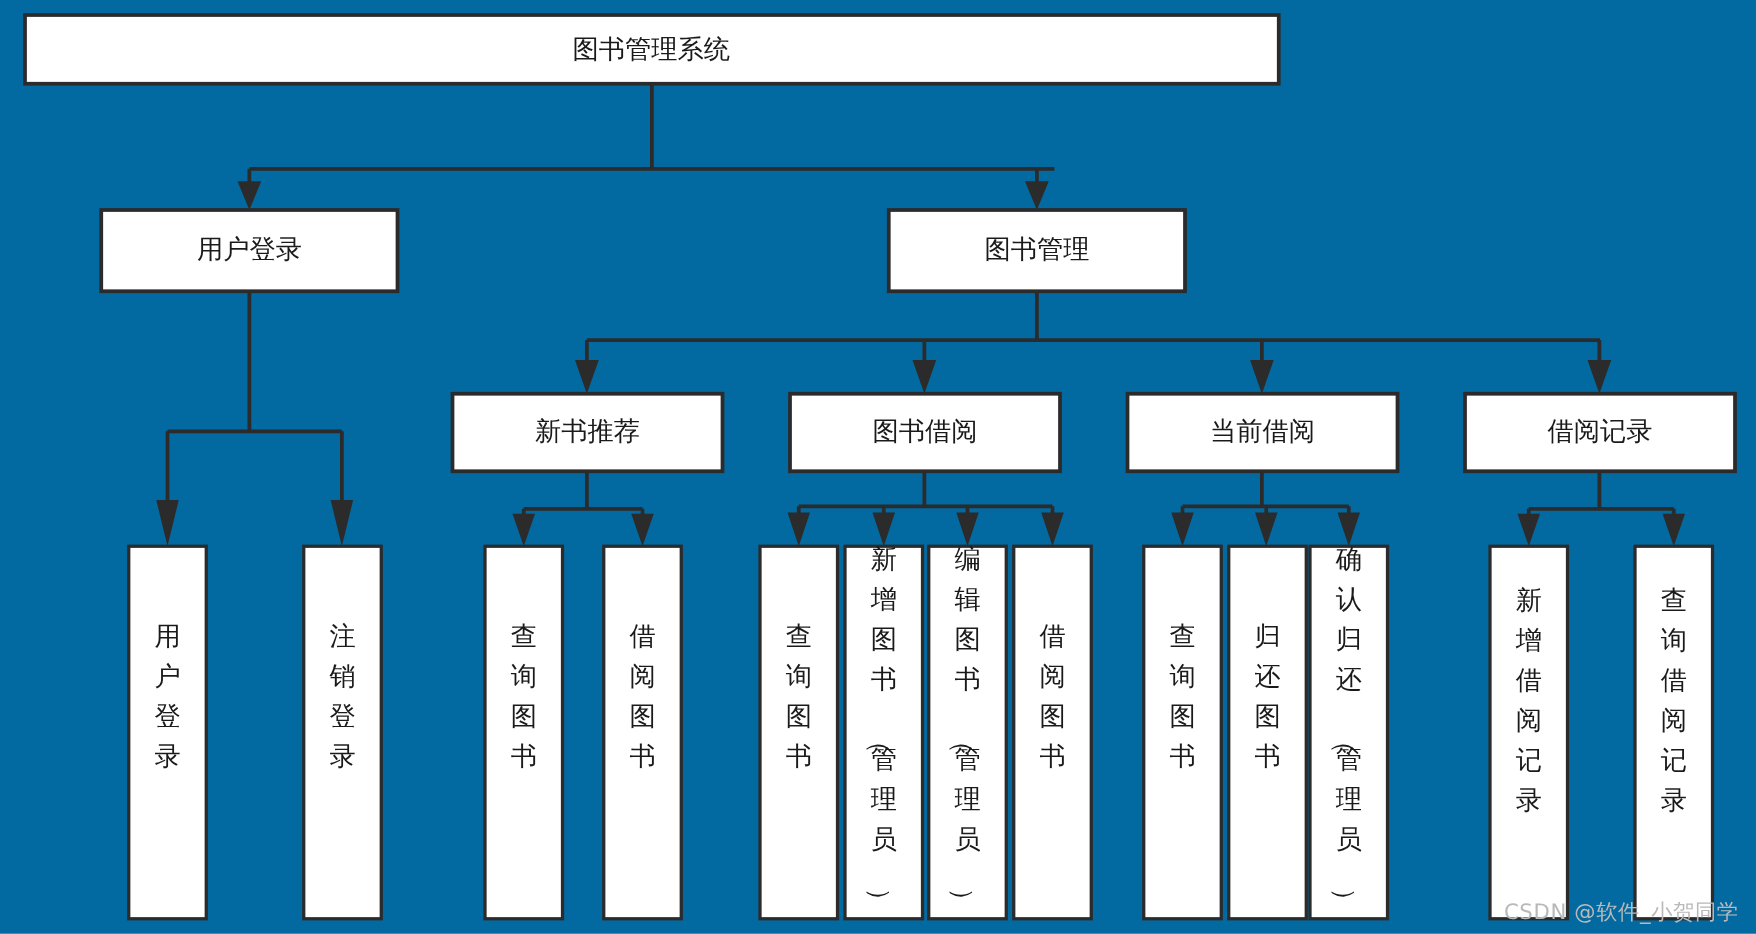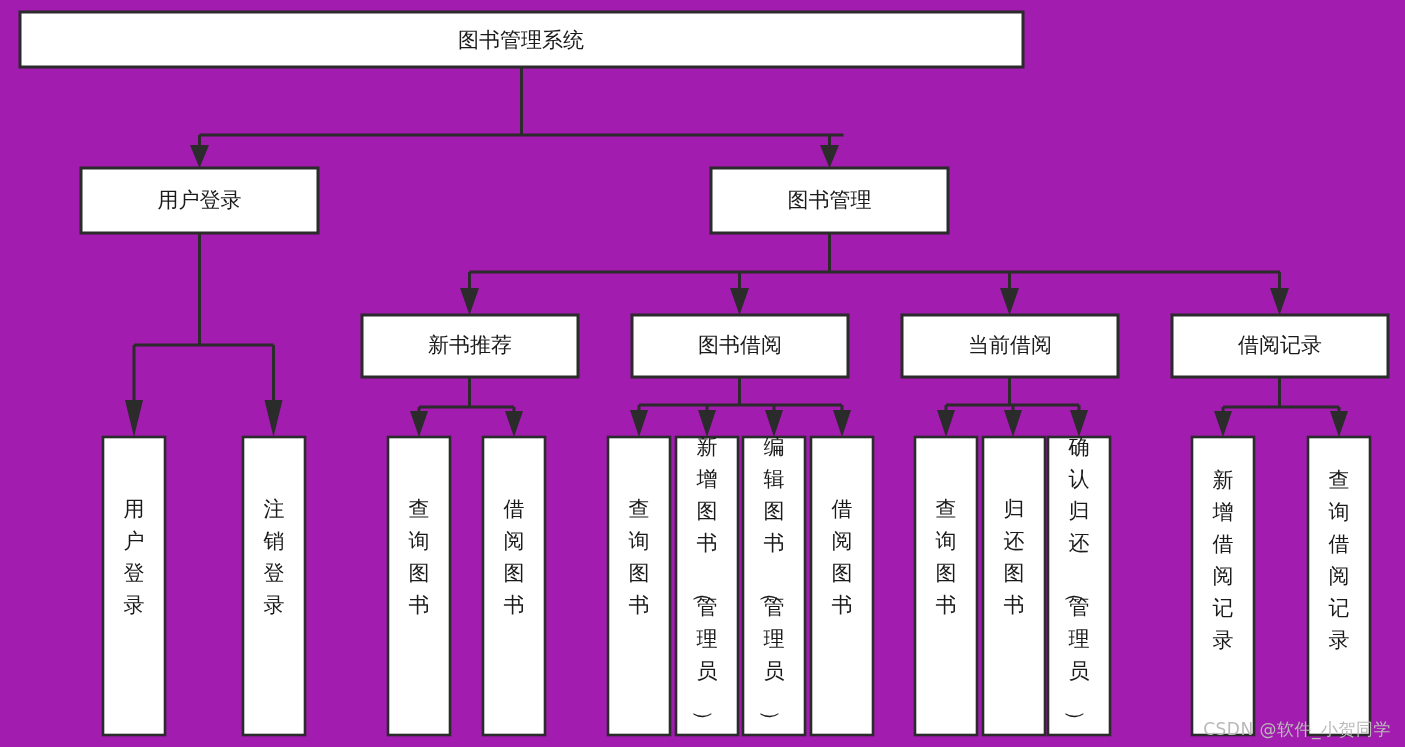--- a/index.html
+++ b/index.html
@@ -11,21 +11,21 @@
   body {
     width: 1405px;
     height: 747px;
     font-family: "DejaVu Sans", "Liberation Sans", sans-serif;
     overflow: hidden;
   }
   #diagram-root {
     position: relative;
     width: 1405px;
     height: 747px;
-    background: #a21caf;
+    background: #0369a1;
   }
   svg#flowchart {
     display: block;
     width: 1405px;
     height: 747px;
   }
   .node-box {
     fill: #ffffff;
     stroke: #2b2b2b;
     stroke-width: 3;

